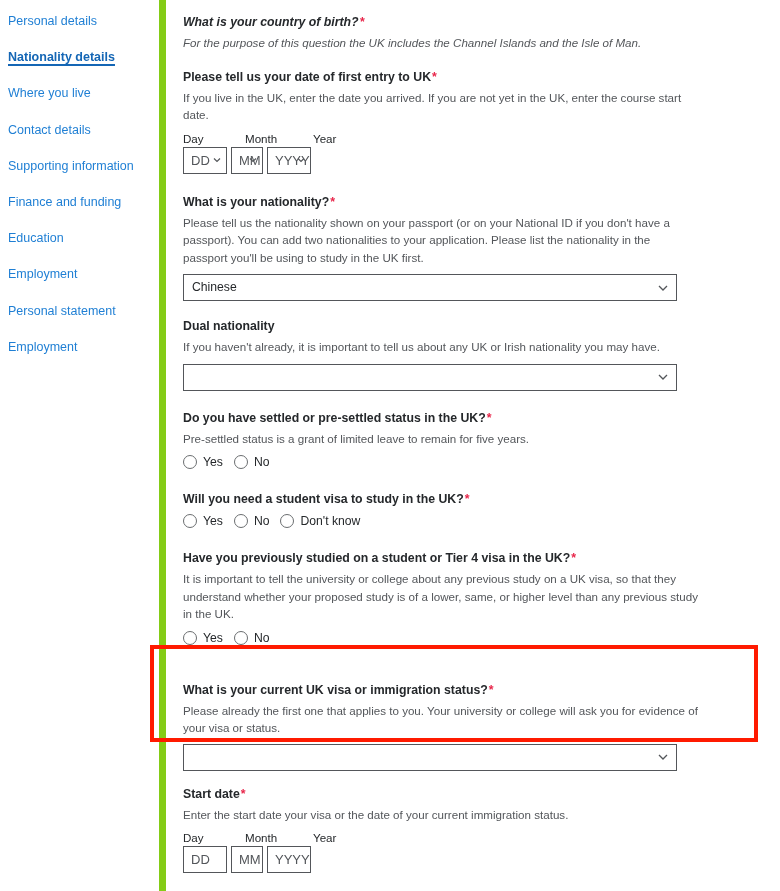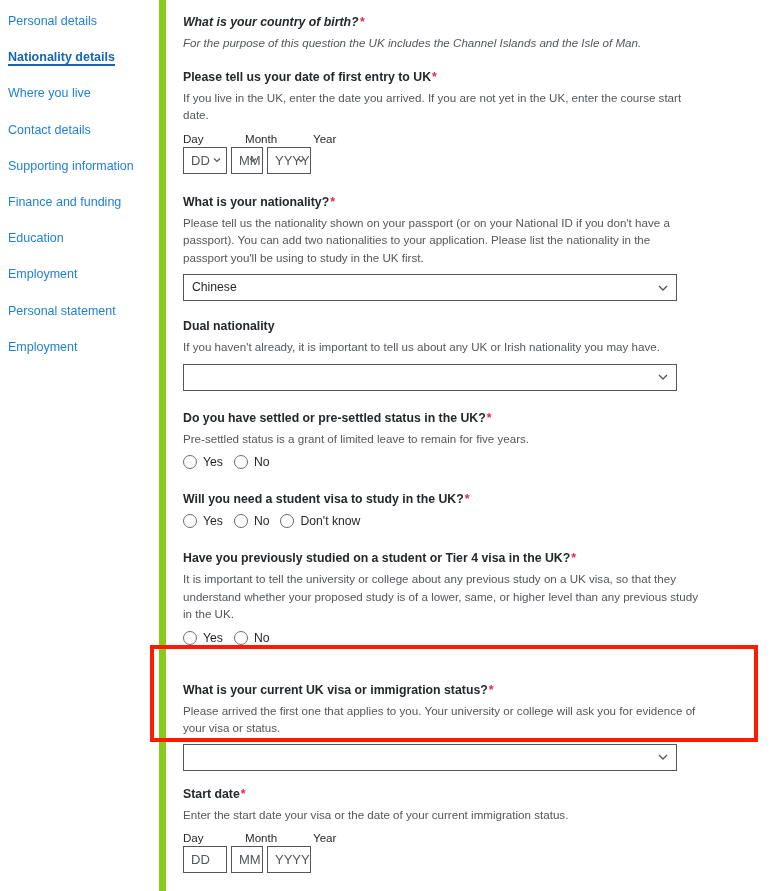--- a/index.html
+++ b/index.html
@@ -319,21 +319,21 @@
           <span class="radio-dot"></span>
           <span class="radio-text">No</span>
         </label>
       </div>
     </div>
 
     <div class="qblock" style="margin-bottom:15px;padding-top:22px;">
       <div class="q-label">
         <span>What is your current UK visa or immigration status?</span><span class="req">*</span>
       </div>
-      <div class="q-hint" style="max-width:530px;margin-bottom:7px;">Please arrived the first one that applies to you. Your university or college will ask you for evidence of your visa or status.</div>
+      <div class="q-hint" style="max-width:530px;margin-bottom:7px;">Please already the first one that applies to you. Your university or college will ask you for evidence of your visa or status.</div>
       <div class="select-wrap">
         <div class="big-select"></div>
         <span class="chev">
           <svg width="10" height="6" viewBox="0 0 10 6">
               <path d="M1 1l4 4 4-4" stroke="#53565a" stroke-width="1.3" fill="none"></path>
             </svg>
         </span>
       </div>
     </div>
 

